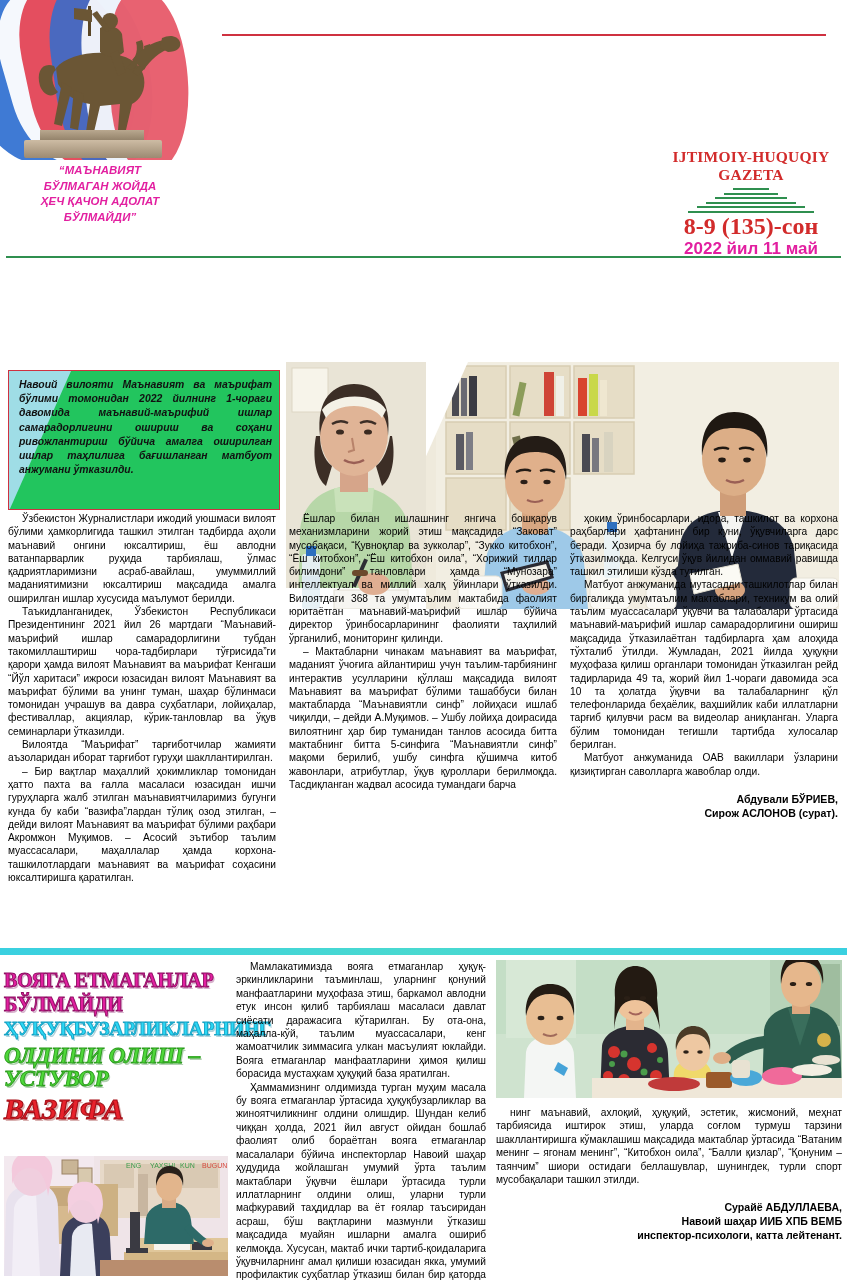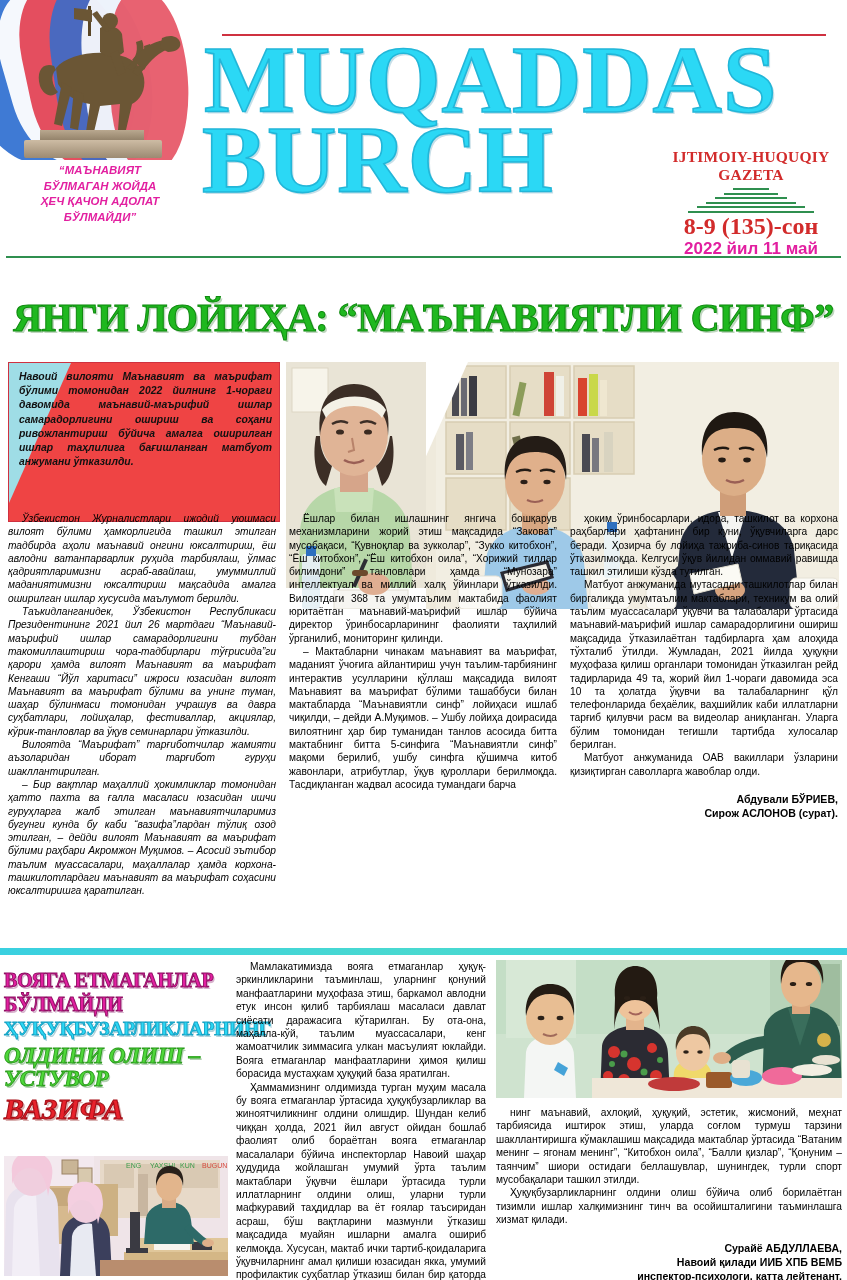--- a/index.html
+++ b/index.html
@@ -89,41 +89,41 @@
     font-size:40px; line-height:44px; letter-spacing:-.5px;
     -webkit-text-stroke:1px #0f8a0f;
     text-shadow:2px 2px 0 rgba(0,90,0,.25);
     white-space:nowrap;
   }
 
   
   .article1 { position:absolute; left:8px; top:362px; width:831px; }
 
   .lead-box {
-    position:absolute; left:0; top:0; width:272px; height:160px;
-    border:1.5px solid #cf3140; background:#ef4444; overflow:hidden;
+    position:absolute; left:0; top:8px; width:272px; height:140px;
+    border:1.5px solid #cf3140; background:#22c55e; overflow:hidden;
   }
   .lead-tri {
     position:absolute; left:0; top:0; width:0; height:0;
     border-left:62px solid #9fdde6; border-bottom:140px solid transparent;
   }
   .lead-text {
     position:relative; padding:7px 7px 0 10px; text-align:justify;
     font-size:10.4px; line-height:14.2px; font-weight:bold; font-style:italic; color:#111;
   }
 
   .photo1 {
     position:absolute; left:278px; top:0; width:553px; height:247px;
     overflow:hidden; background:#e8e4d8;
   }
   .photo1 .scene { position:absolute; inset:0; }
 
   .cols1 { position:absolute; left:0; top:150px; width:831px; }
   .col { float:left; font-size:10.2px; line-height:13.3px; text-align:justify; color:#000; }
-  .c1 { width:268px;font-style:italic; }
+  .c1 { width:268px; }
   .c2 { width:268px; margin-left:13px; }
   .c3 { width:268px; margin-left:13px; }
   .col p { margin-bottom:0; text-indent:14px; }
   .byline { text-align:right; font-weight:bold; font-size:10.6px; line-height:14px; margin-top:14px; }
 
   .divider-cyan {
     position:absolute; left:0; top:948px; width:847px; height:7px;
     background:linear-gradient(90deg,#3ad0e0,#49d9d0,#3ad0e0);
   }
 
@@ -211,24 +211,20 @@
 
     <div class="slogan-left">
       <div>“МАЪНАВИЯТ</div>
       <div>БЎЛМАГАН ЖОЙДА</div>
       <div>ҲЕЧ ҚАЧОН АДОЛАТ</div>
       <div>БЎЛМАЙДИ”</div>
     </div>
 
     <div class="top-rule"></div>
 
-    <div class="logo-wrap">
-      <div class="logo-line logo-muqaddas">MUQADDAS</div>
-      <div class="logo-line logo-burch">BURCH</div>
-    </div>
 
     <div class="gaz-block">
       <div class="gaz-type">IJTIMOIY-HUQUQIY</div>
       <div class="gaz-type">GAZETA</div>
       <div class="gaz-steps">
         <i style="width:36px"></i>
           <i style="width:54px"></i>
           <i style="width:72px"></i>
         <i style="width:90px"></i>
           <i style="width:108px"></i>
@@ -237,21 +233,20 @@
       <div class="gaz-issue">8-9 (135)-сон</div>
       <div class="gaz-date">2022 йил 11 май</div>
     </div>
 
     <div class="contact-bar">
       <div class="cb-rule-top"></div>
 
     </div>
   </div>
 
-  <div class="main-headline">ЯНГИ ЛОЙИҲА: “МАЪНАВИЯТЛИ СИНФ”</div>
 
   <div class="article1">
 
     <div class="lead-box">
       <div class="lead-tri"></div>
       <div class="lead-text">Навоий вилояти Маънавият ва маърифат бўлими томонидан 2022 йилнинг 1-чораги давомида маънавий-маърифий ишлар самарадорлигини ошириш ва соҳани ривожлантириш бўйича амалга оширилган ишлар таҳлилига бағишланган матбуот анжумани ўтказилди.</div>
     </div>
 
     <div class="photo1">
       <svg class="scene" viewBox="0 0 553 247" preserveAspectRatio="none">
@@ -523,22 +518,21 @@
         <ellipse cx="250" cy="118" rx="16" ry="8" fill="#4aa8d8"></ellipse>
         <ellipse cx="286" cy="116" rx="20" ry="9" fill="#f06a9a"></ellipse>
         <rect x="236" y="100" width="18" height="18" rx="4" fill="#e8e2d2"></rect>
         <ellipse cx="316" cy="110" rx="20" ry="6" fill="#f2eee2"></ellipse>
         <ellipse cx="330" cy="100" rx="14" ry="5" fill="#e8e2d2"></ellipse>
       </svg>
     </div>
 
     <div class="a2-col2">
       <p>нинг маънавий, ахлоқий, ҳуқуқий, эстетик, жисмоний, меҳнат тарбиясида иштирок этиш, уларда соғлом турмуш тарзини шакллантиришга кўмаклашиш мақсадида мактаблар ўртасида “Ватаним менинг – ягонам менинг”, “Китобхон оила”, “Балли қизлар”, “Қонуним – таянчим” шиори остидаги беллашувлар, шунингдек, турли спорт мусобақалари ташкил этилди.</p>
-      <p>Ҳуқуқбузарликларнинг олдини олиш бўйича олиб борилаётган тизимли ишлар халқимизнинг тинч ва осойишталигини таъминлашга хизмат қилади.</p>
       <div class="byline2">
         <div>Сурайё АБДУЛЛАЕВА,</div>
-        <div>Навоий қилади ИИБ ХПБ ВЕМБ</div>
+        <div>Навоий шаҳар ИИБ ХПБ ВЕМБ</div>
         <div>инспектор-психологи, катта лейтенант.</div>
       </div>
     </div>
   </div>
 
 </div>
 
 </body></html>

